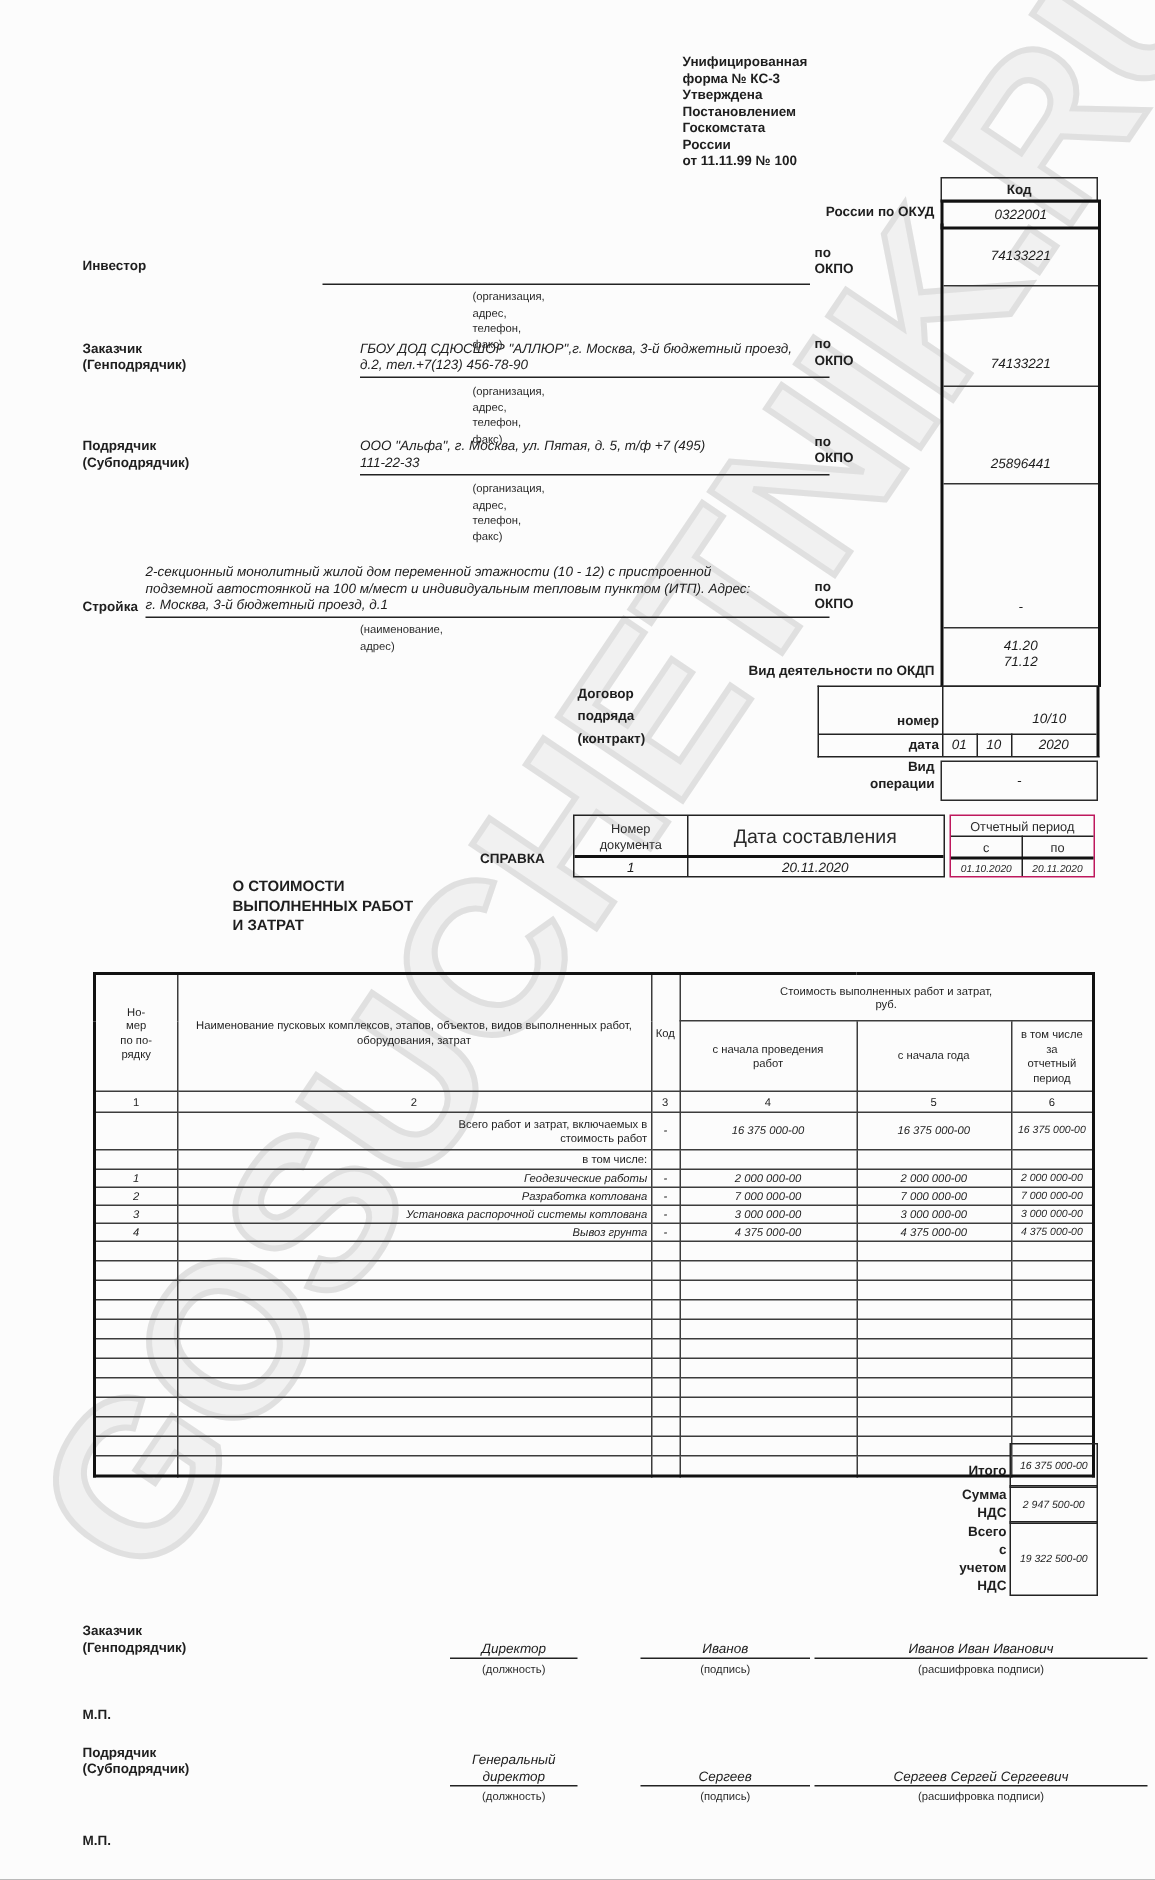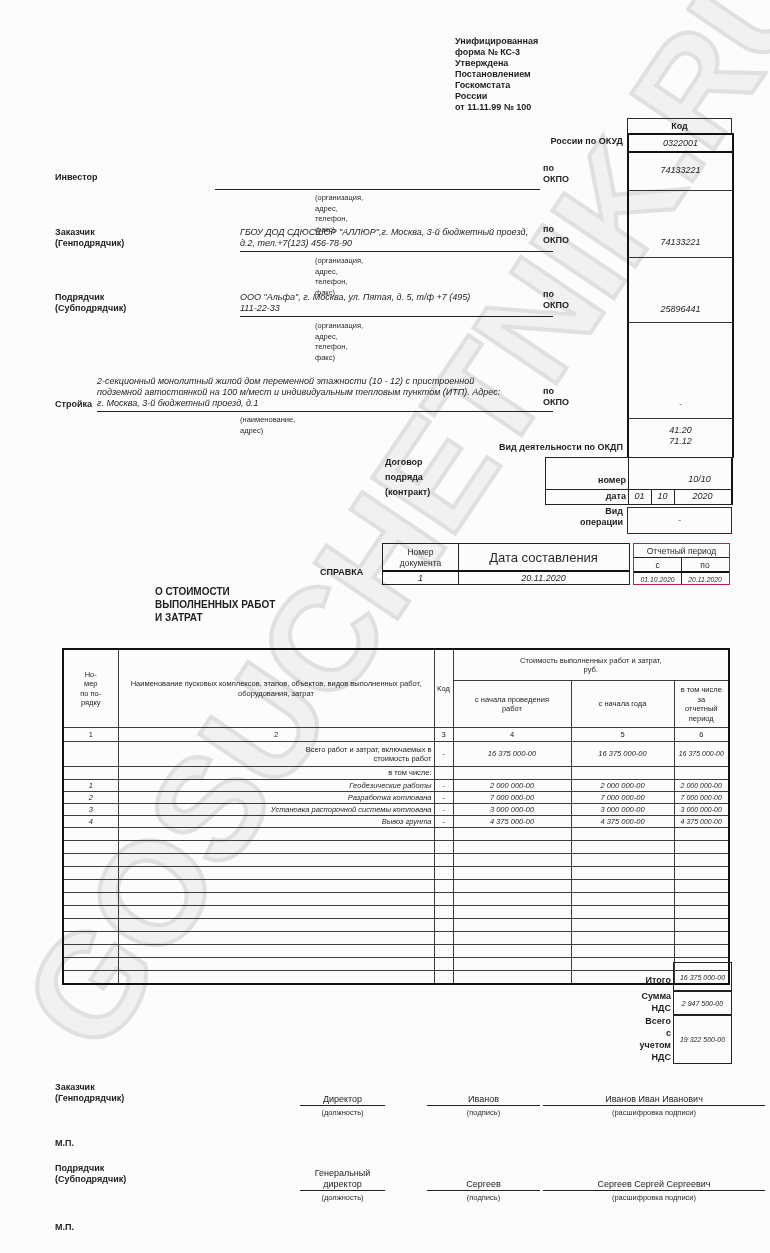--- a/index.html
+++ b/index.html
@@ -26,21 +26,21 @@
      border:2px solid #111;z-index:2;background:transparent;}
   .wtable th,.wtable td{border:1px solid #3c3c3c;padding:0 2px;font-size:7.5px;line-height:9.5px;
      font-weight:normal;text-align:center;vertical-align:middle;overflow:hidden;}
   .wtable .name{text-align:right;}
   .wtable .v{font-style:italic;}
   .wtable .c6{font-size:7px;}
   .er td{height:12px;}
   .tbox{position:absolute;left:673px;width:57px;border:1px solid #222;display:flex;align-items:center;
      justify-content:center;text-align:center;font-style:italic;font-size:7px;line-height:9px;z-index:2;}
   .sig{position:absolute;display:flex;flex-direction:column;justify-content:flex-end;align-items:center;
-     border-bottom:1px solid #222;font-size:9px;line-height:11px;text-align:center;white-space:pre-line;}
+     border-bottom:1px solid #222;font-style:italic;font-size:9px;line-height:11px;text-align:center;white-space:pre-line;}
 </style>
 </head>
 <body>
 
 <div class="page">
 
   <div class="watermark">GOSUCHETNIK.RU</div>
 
   <div class="abs pre lbl fg" style="left:455px;top:36px;width:170px">Унифицированная
 форма № КС-3

